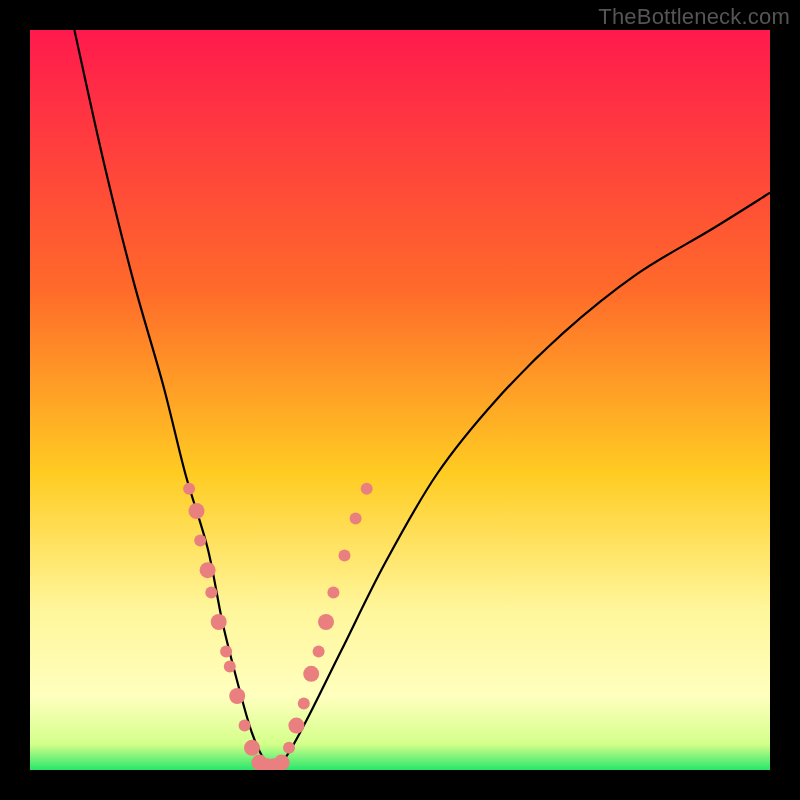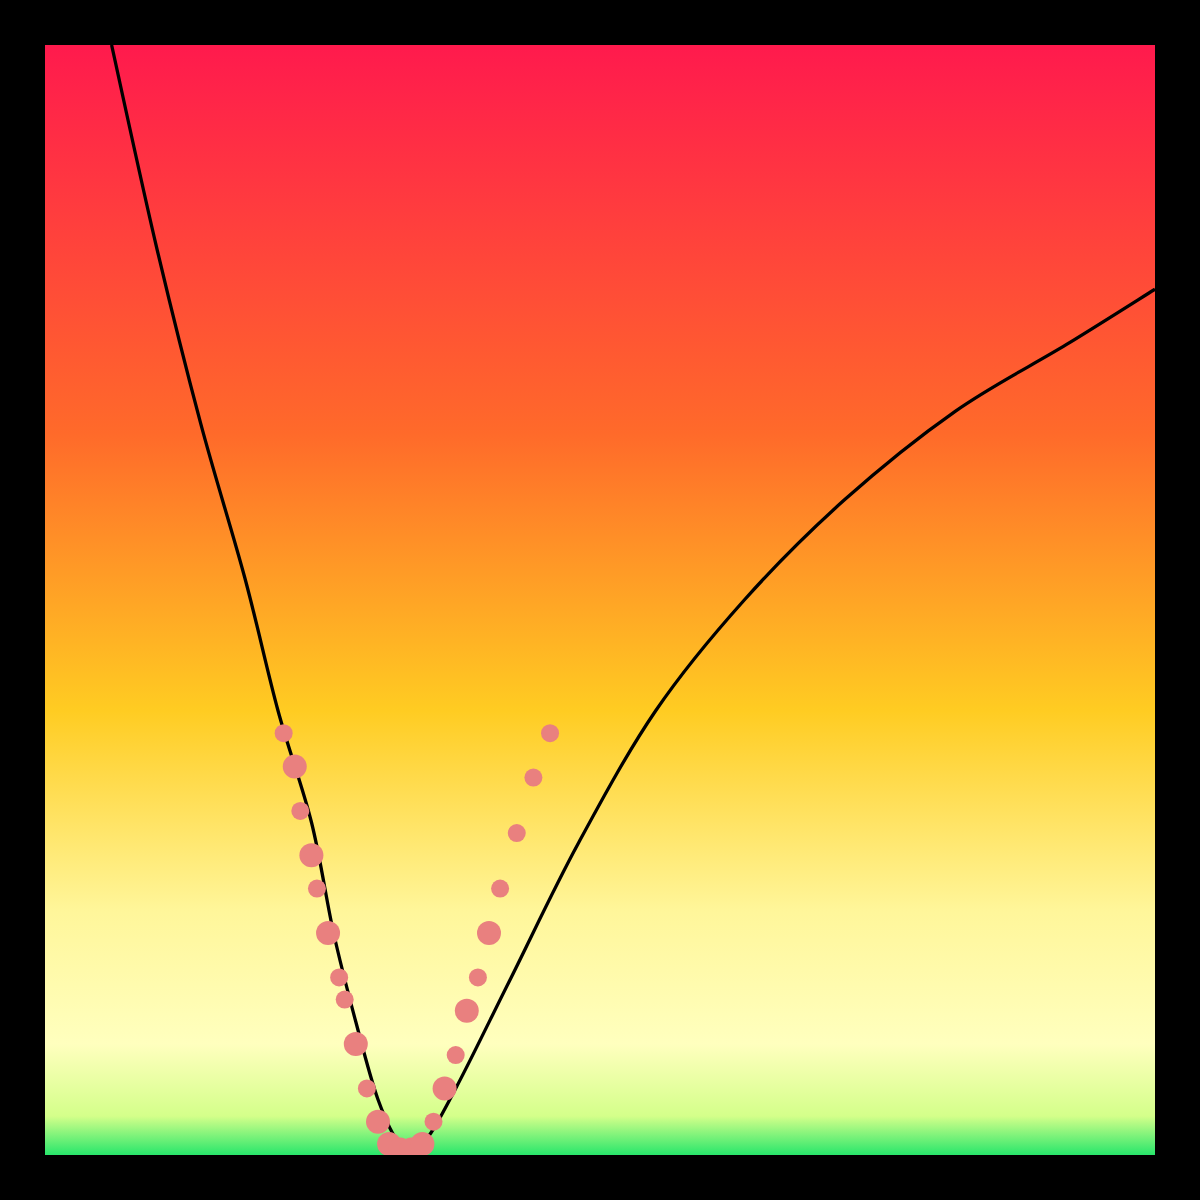--- a/index.html
+++ b/index.html
@@ -30,20 +30,21 @@
     position: absolute;
     left: 30px;
     top: 30px;
     display: block;
   }
 </style>
 </head>
 <body>
 
 <div class="outer">
+  <div class="watermark">TheBottleneck.com</div>
 
   <svg id="chart-svg" width="740" height="740" viewBox="0 0 740 740">
     <defs>
       <linearGradient id="bg-grad" x1="0" y1="0" x2="0" y2="1">
           <stop offset="0%" stop-color="#ff1a4d"></stop>
           <stop offset="35%" stop-color="#ff6a2a"></stop>
           <stop offset="60%" stop-color="#ffcc22"></stop>
           <stop offset="78%" stop-color="#fff69a"></stop>
           <stop offset="90%" stop-color="#ffffbe"></stop>
           <stop offset="96.5%" stop-color="#d4ff8a"></stop>

